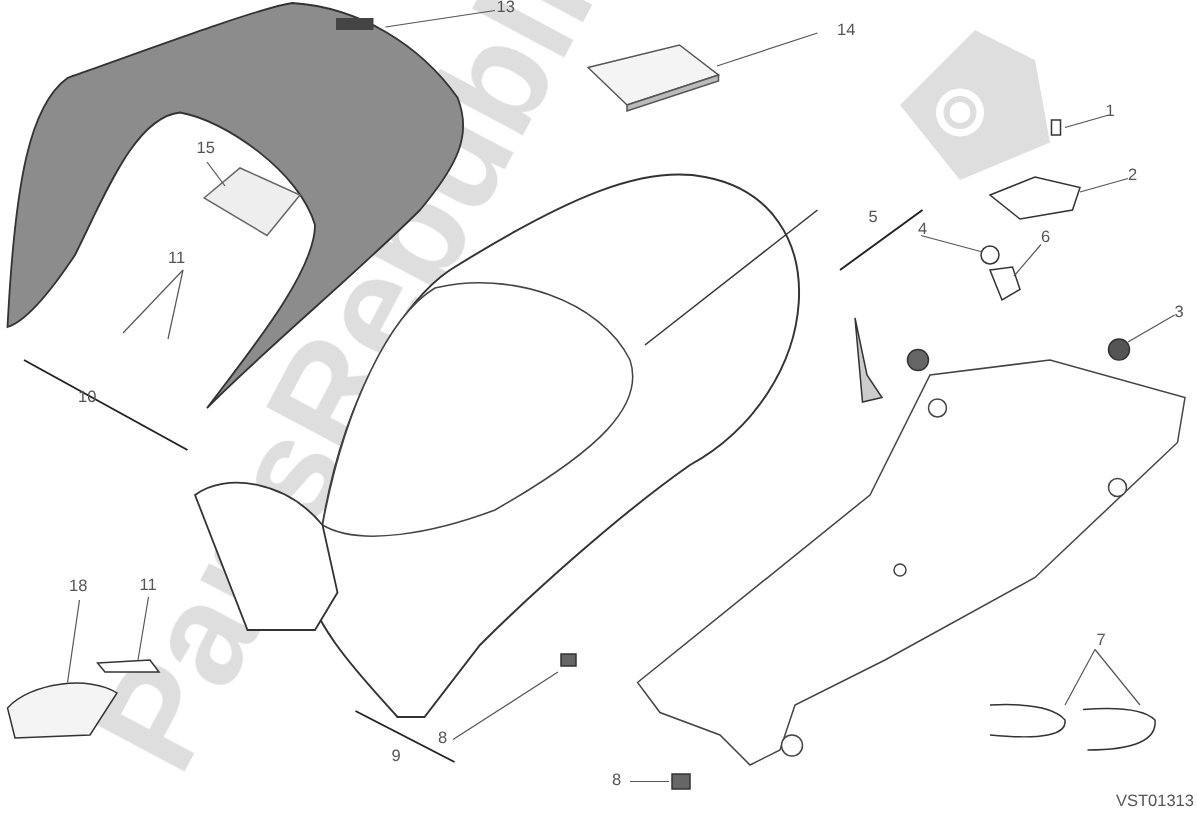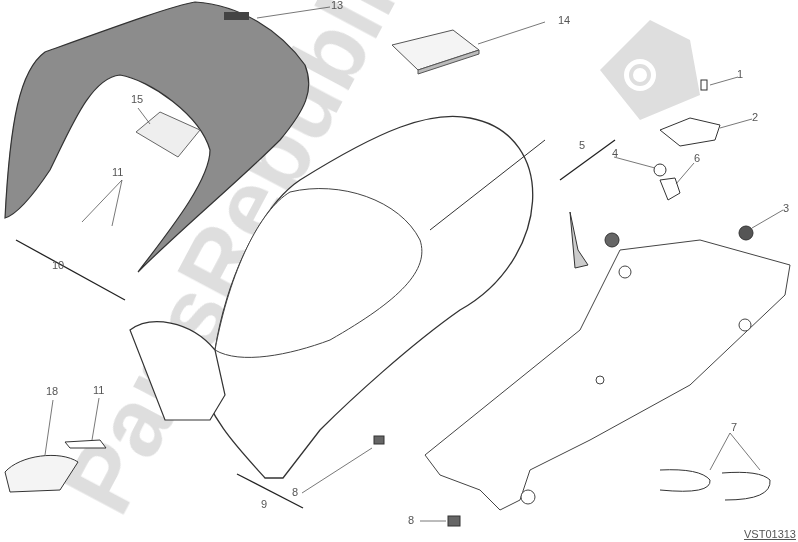--- a/index.html
+++ b/index.html
@@ -98,13 +98,13 @@
 <span class="callout" style="left:408px;top:515px;">8</span>
 <span class="callout" style="left:261px;top:499px;">9</span>
 <span class="callout" style="left:52px;top:260px;">10</span>
 <span class="callout" style="left:112px;top:167px;">11</span>
 <span class="callout" style="left:46px;top:386px;">18</span>
 <span class="callout" style="left:331px;top:0px;">13</span>
 <span class="callout" style="left:558px;top:15px;">14</span>
 <span class="callout" style="left:131px;top:94px;">15</span>
 <span class="callout" style="left:93px;top:385px;">11</span>
 
-<span class="refcode" style="left:744px;top:528px;text-decoration:underline;">VST01313</span>
+<span class="refcode" style="left:744px;top:528px;">VST01313</span>
 
 </body></html>

